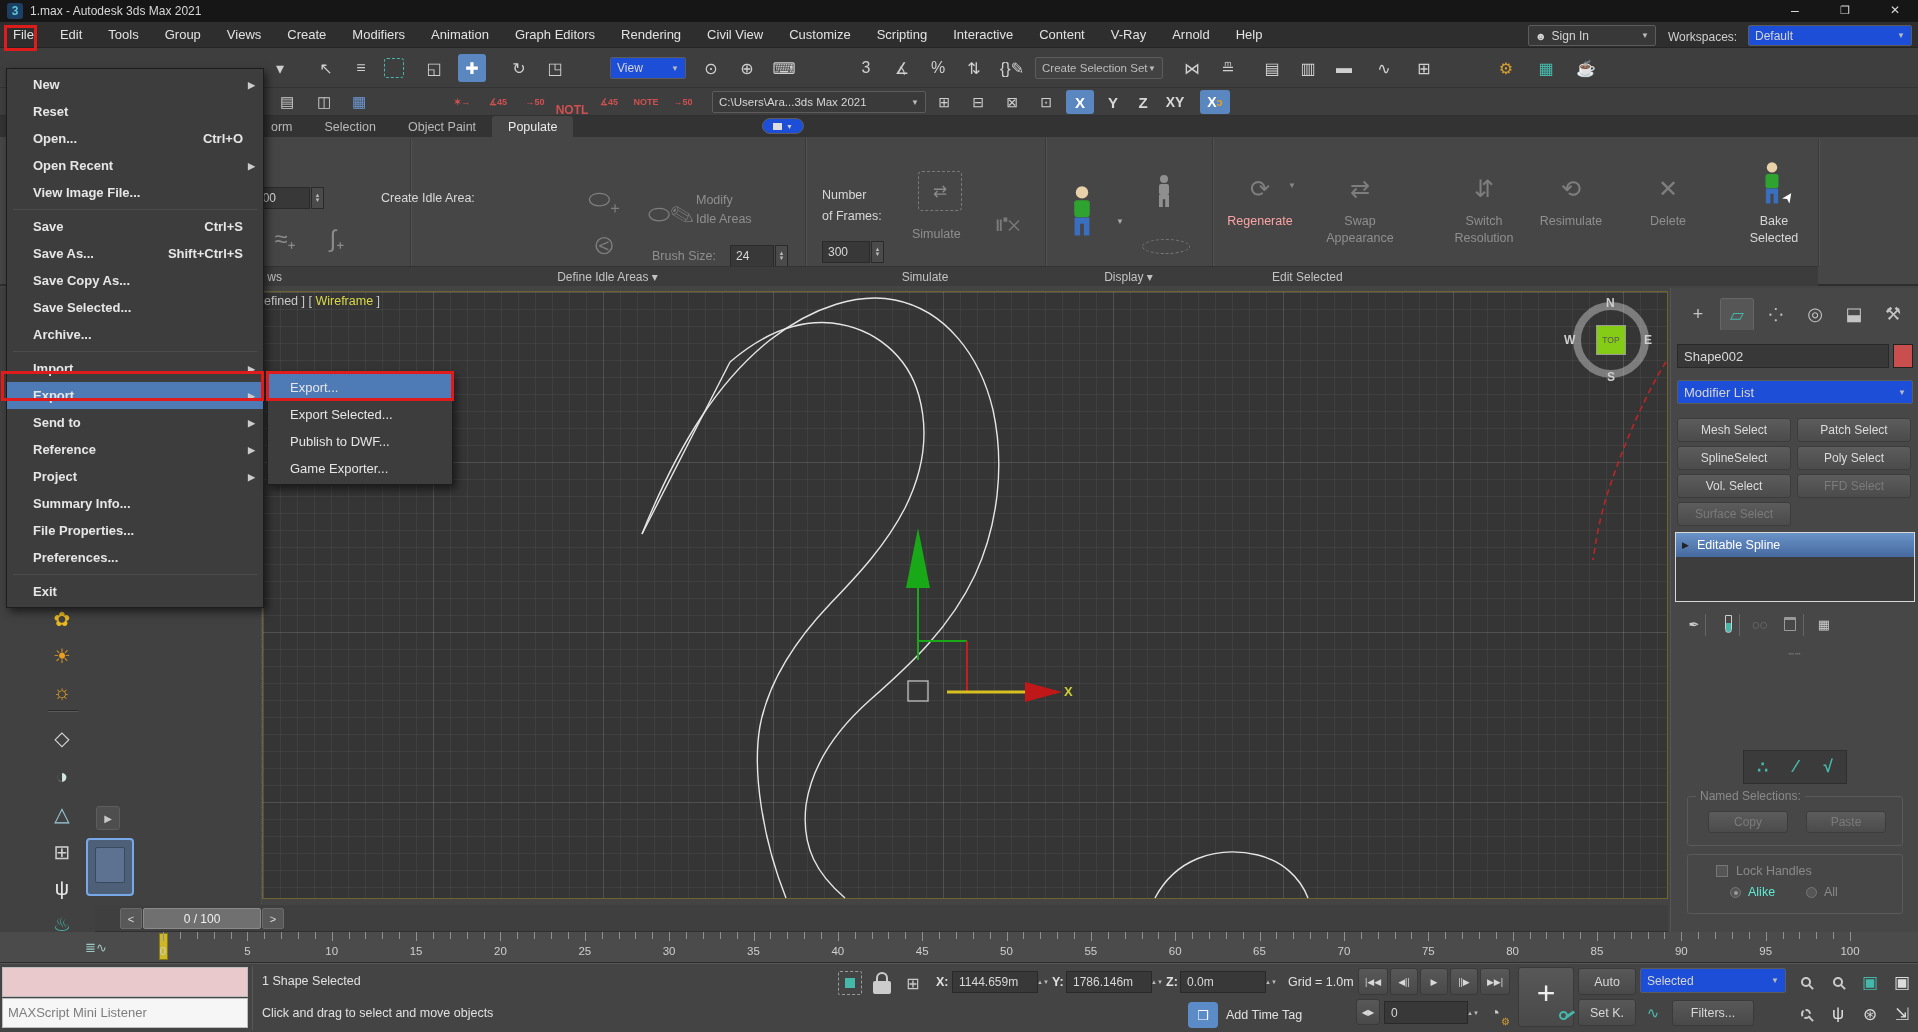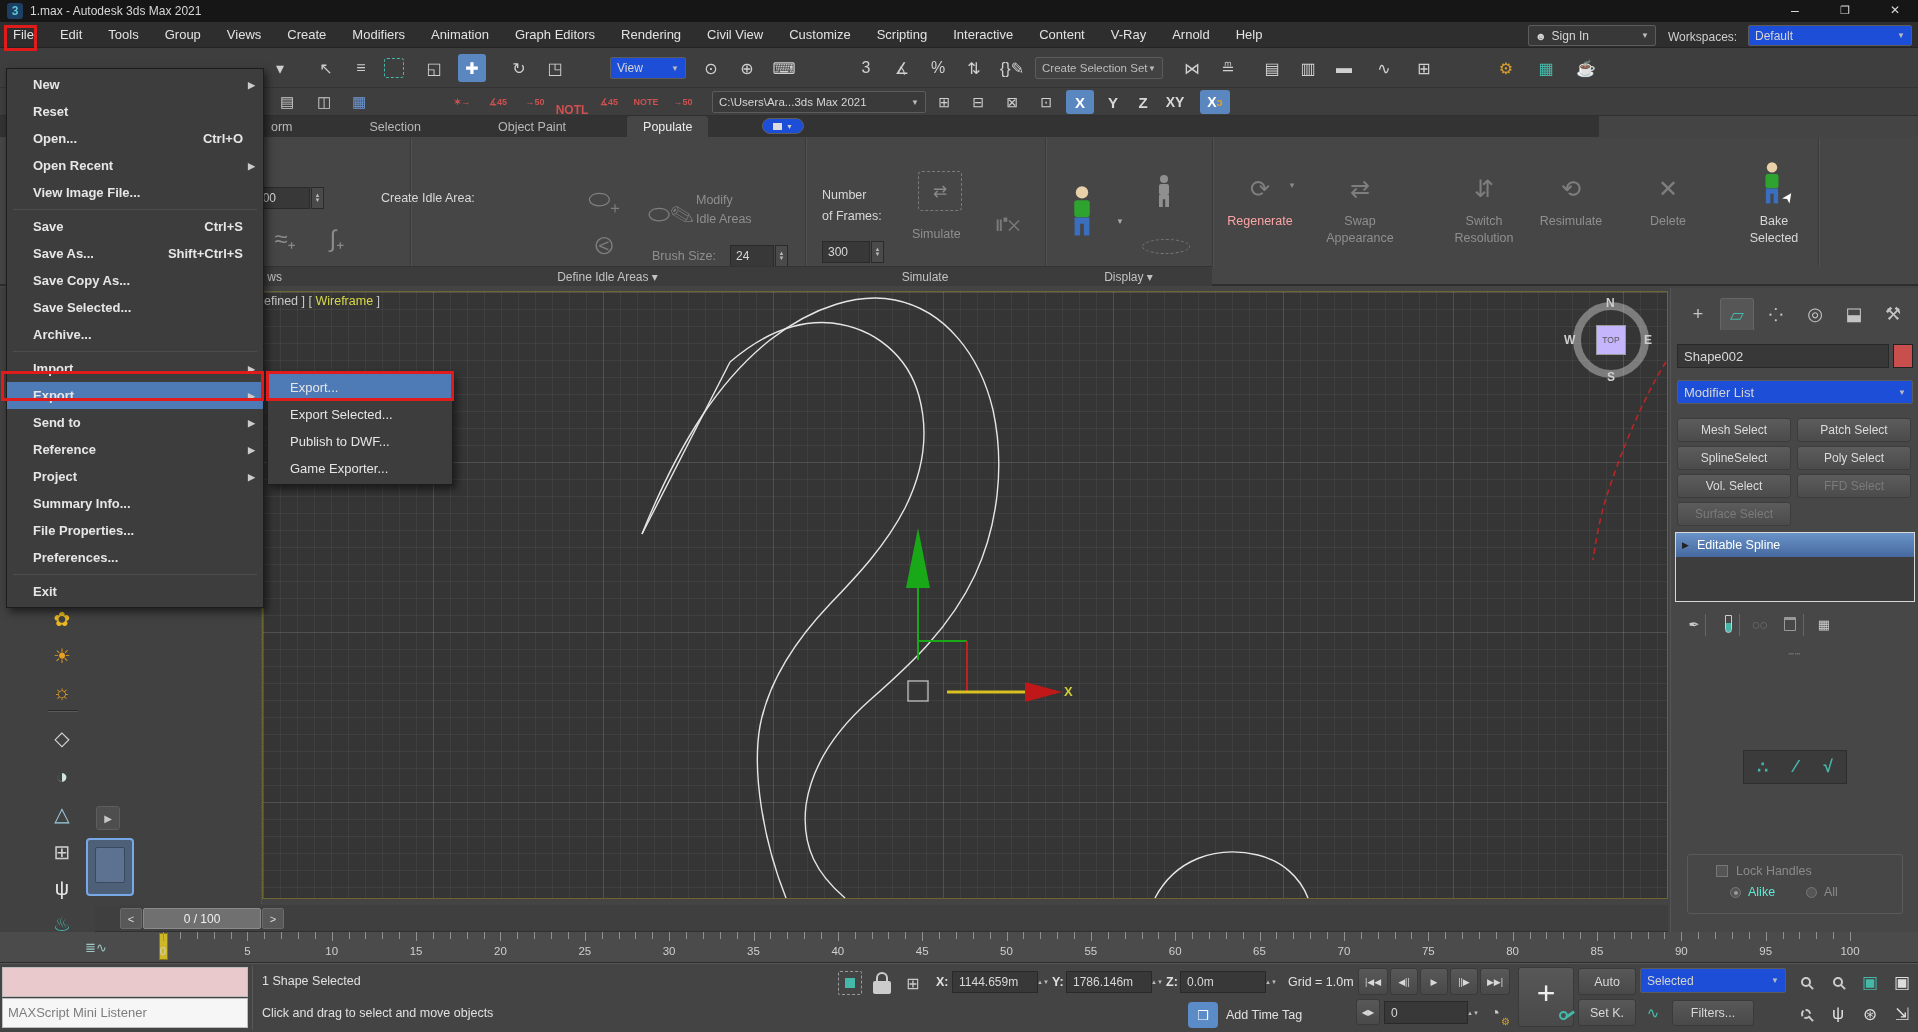--- a/index.html
+++ b/index.html
@@ -13,21 +13,21 @@
   .menubar{left:0;top:22px;width:1918px;height:26px;background:#2e2e2e;border-bottom:1px solid #242424;}
   .mb-item{height:100%;display:flex;align-items:center;padding:0 13px;color:#e2e2e2;font-size:13px;}
   
   .toolbar1{left:0;top:48px;width:1918px;height:40px;background:#3e3e3e;border-bottom:1px solid #333;}
   .toolbar2{left:0;top:88px;width:1918px;height:28px;background:#3e3e3e;border-bottom:1px solid #303030;}
   .tbtn{position:absolute;width:28px;height:28px;top:6px;border-radius:3px;display:flex;align-items:center;justify-content:center;color:#cfcfcf;font-size:16px;}
   .tbtn.active{background:#5b87c0;color:#fff;}
   .dd{position:absolute;background:#1d4ed8;border:1px solid #5c5c5c;border-radius:2px;color:#d6d6d6;font-size:12px;display:flex;align-items:center;padding:0 6px;}
   .dd .car{margin-left:auto;font-size:8px;color:#bbb;}
   
-  .ribbontabs{left:0;top:116px;width:1599px;height:21px;background:#333;gap:45px;}
+  .ribbontabs{left:0;top:116px;width:1918px;height:21px;background:#333;}
   .rtab{height:21px;display:flex;align-items:center;padding:0 16px;color:#b8b8b8;font-size:12.5px;}
   .rtab.active{background:#464646;color:#ececec;border-radius:3px 3px 0 0;}
   .ribbon{left:0;top:137px;width:1918px;height:149px;background:#464646;border-bottom:2px solid #2e2e2e;}
   .rpanel-sep{position:absolute;top:1px;height:128px;width:1px;background:#393939;box-shadow:1px 0 0 #525252;}
   .rlabel{position:absolute;top:129px;height:20px;background:#3c3c3c;color:#c2c2c2;font-size:12px;display:flex;align-items:center;justify-content:center;border-top:1px solid #333;}
   .gray{color:#8f8f8f;}
   .rfield{position:absolute;height:22px;background:#383838;border:1px solid #2a2a2a;color:#d8d8d8;font-size:12px;display:flex;align-items:center;padding:0 5px;}
   .spin{position:absolute;width:13px;height:22px;background:#4a4a4a;border:1px solid #2a2a2a;display:flex;flex-direction:column;align-items:center;justify-content:center;color:#b8b8b8;font-size:6px;line-height:5px;}
   
   .person{position:relative;width:16px;height:32px;}
@@ -349,20 +349,23 @@
               <i style="top: 20px; left: 3px; width: 10px; height: 12px; background: rgb(58, 111, 192); clip-path: polygon(0px 0px, 100% 0px, 100% 100%, 62% 100%, 62% 35%, 38% 35%, 38% 100%, 0px 100%);"></i>
             </div>
           </div>
           <span style="position: absolute; left: 56px; top: 22px; color: rgb(255, 255, 255); font-size: 14px; transform: rotate(-55deg);">➤</span>
           <div class="abs" style="left: 0px; top: 46px; width: 96px; font-size: 12.5px; line-height: 17px; color: rgb(216, 216, 216);">
             <div>Bake</div>
             <div>Selected</div>
           </div>
         </div>
       </div>
+    <div class="rlabel" style="left:1212px;width:606px;justify-content:flex-start;padding-left:60px;">
+        <span>Edit Selected</span>
+      </div>
   </div>
 
   <div class="abs" id="leftdock" style="left:0;top:288px;width:262px;height:644px;background:#414141;border-right:1px dotted #5a5a5a;">
     <div class="ic" style="left:96px;top:518px;width:24px;height:24px;background:#4e4e4e;border:1px solid #5e5e5e;border-radius:3px;font-size:10px;">▶</div>
     <div class="abs" style="left:86px;top:550px;width:48px;height:58px;background:#4d6078;border:2px solid #79a8e8;border-radius:4px;">
       <div style="margin:7px auto;width:30px;height:36px;background:#5d7290;border:1px solid #3a4a5e;border-radius:2px;"></div>
     </div>
   <div class="tbtn" style="left: 8px; top: 24px; width: 30px; height: 30px; font-size: 17px; color: rgb(207, 207, 207); border: 1px solid rgb(90, 90, 90); border-radius: 4px;">▶</div>
       <div class="tbtn" style="left: 8px; top: 69px; width: 30px; height: 30px; font-size: 17px; color: rgb(207, 207, 207); border: 1px solid rgb(90, 90, 90); border-radius: 4px;">⊞</div>
       <div class="tbtn" style="left: 8px; top: 114px; width: 30px; height: 30px; font-size: 17px; color: rgb(207, 207, 207); border: 1px solid rgb(90, 90, 90); border-radius: 4px;">☕</div>
@@ -397,21 +400,21 @@
     <line x1="918" y1="641" x2="967" y2="641" stroke="#18a818" stroke-width="2"></line>
     <line x1="967" y1="641" x2="967" y2="693" stroke="#c02020" stroke-width="2"></line>
     <line x1="947" y1="692" x2="1056" y2="692" stroke="#d8c020" stroke-width="3"></line>
     <polygon points="1025,682 1025,702 1062,692" fill="#c01818"></polygon>
     <rect x="908" y="681" width="20" height="20" fill="none" stroke="#b8b8b8" stroke-width="1.4"></rect>
   </svg>
   <span class="abs" style="left:1064px;top:684px;color:#cccc33;font-size:13px;font-weight:bold;">X</span>
 
   <div class="abs" style="left:1573px;top:302px;width:76px;height:76px;">
     <div class="abs" style="left:0;top:0;width:76px;height:76px;border:8px solid rgba(195,195,195,.5);border-radius:50%;"></div>
-    <div class="abs" style="left:23px;top:23px;width:30px;height:30px;background:#c4b5fd;border:1px solid #9a9a9a;color:#555;font-size:8.5px;display:flex;align-items:center;justify-content:center;text-align:center;">
+    <div class="abs" style="left:23px;top:23px;width:30px;height:30px;background:#84cc16;border:1px solid #9a9a9a;color:#555;font-size:8.5px;display:flex;align-items:center;justify-content:center;text-align:center;">
         <span>TOP</span>
       </div>
     <span class="abs" style="left:33px;top:-6px;color:#cfcfcf;font-size:12px;font-weight:bold;">N</span>
     <span class="abs" style="left:34px;top:68px;color:#cfcfcf;font-size:12px;font-weight:bold;">S</span>
     <span class="abs" style="left:-9px;top:31px;color:#cfcfcf;font-size:12px;font-weight:bold;">W</span>
     <span class="abs" style="left:71px;top:31px;color:#cfcfcf;font-size:12px;font-weight:bold;">E</span>
   </div>
 
   <div class="abs" style="left:95px;top:905px;width:1573px;height:27px;background:#3f3f3f;border-bottom:1px solid #2f2f2f;">
     <div class="ic" style="left:25px;top:3px;width:22px;height:21px;background:#585858;border:1px solid #6a6a6a;border-radius:2px;color:#ddd;font-size:11px;">
@@ -684,20 +687,29 @@
         <div style="position: absolute; left: 132px; top: 326px; width: 1px; height: 22px; background: rgb(102, 102, 102);"></div>
         <div class="ic" style="left: 140px; top: 322px; width: 26px; height: 28px; font-size: 13px; color: rgb(204, 204, 204);">▦</div>
       </div>
     <div class="ic" style="left:104px;top:362px;width:40px;height:8px;color:#9a9a9a;font-size:9px;letter-spacing:1px;">┄┄</div>
     <div id="rollouts"></div>
     <div class="abs" id="subobj" style="left:72px;top:462px;width:104px;height:34px;background:#3b3b3b;border:1px solid #2e2e2e;display:flex;align-items:center;justify-content:space-around;">
         <span style="color: rgb(70, 184, 170); font-size: 17px; font-weight: bold;">∴</span>
         <span style="color: rgb(70, 184, 170); font-size: 17px; font-weight: bold;">⁄</span>
         <span style="color: rgb(70, 184, 170); font-size: 17px; font-weight: bold;">√</span>
       </div>
+    <div class="abs" style="left:16px;top:508px;width:216px;height:50px;border:1px solid #5a5a5a;border-radius:3px;">
+      <span style="position:absolute;left:8px;top:-8px;background:#474747;padding:0 4px;color:#8a8a8a;font-size:12px;">Named Selections:</span>
+      <div class="btn dis" style="left:20px;top:14px;width:80px;height:22px;">
+          <span>Copy</span>
+        </div>
+      <div class="btn dis" style="left:118px;top:14px;width:80px;height:22px;">
+          <span>Paste</span>
+        </div>
+    </div>
     <div class="abs" style="left:16px;top:566px;width:216px;height:60px;border:1px solid #5a5a5a;border-radius:3px;">
       <span class="abs" style="left:28px;top:10px;width:12px;height:12px;background:#555;border:1px solid #777;"></span>
       <span class="abs" style="left:48px;top:9px;color:#8a8a8a;font-size:12.5px;">Lock Handles</span>
       <span class="abs" style="left:42px;top:32px;width:11px;height:11px;border:1px solid #777;border-radius:50%;background:#555;">
           <i style="position:absolute;left:2.5px;top:2.5px;width:4px;height:4px;background:#999;border-radius:50%;"></i>
         </span>
       <span class="abs" style="left:60px;top:30px;color:#5eead4;font-size:12.5px;">Alike</span>
       <span class="abs" style="left:118px;top:32px;width:11px;height:11px;border:1px solid #777;border-radius:50%;background:#555;"></span>
       <span class="abs" style="left:136px;top:30px;color:#8a8a8a;font-size:12.5px;">All</span>
     </div>

